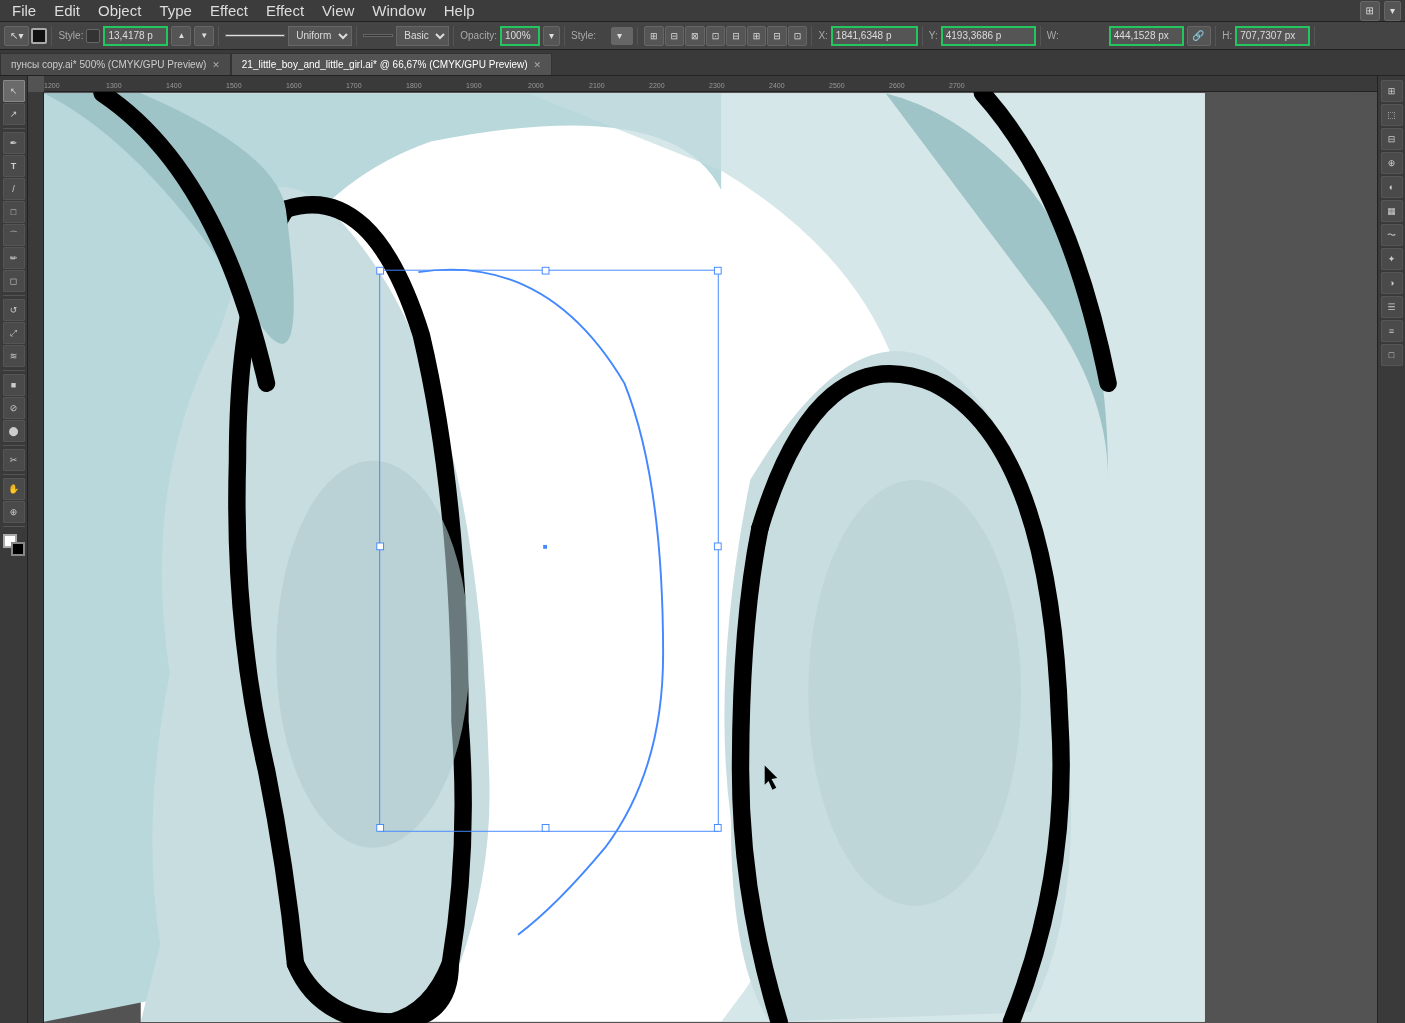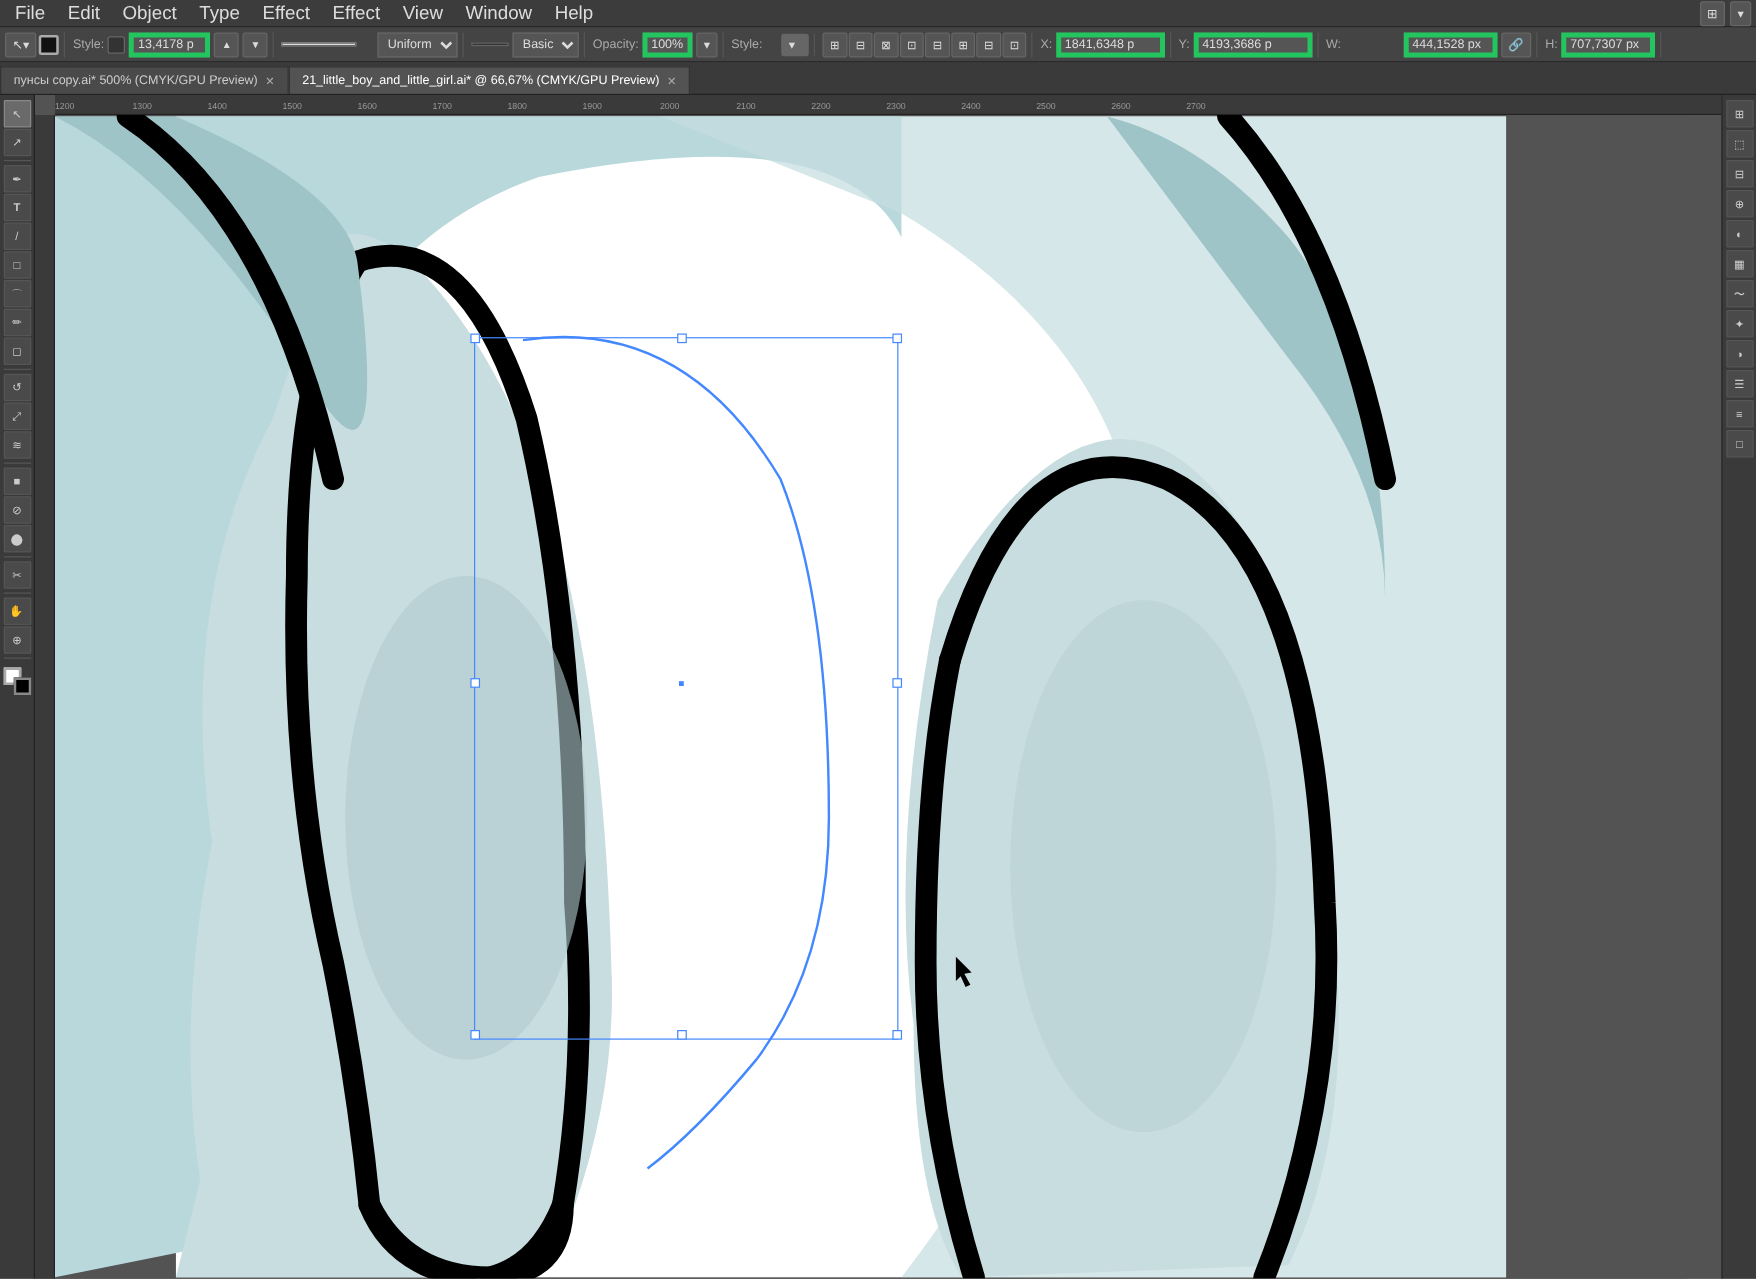--- a/index.html
+++ b/index.html
@@ -54,21 +54,21 @@
     .toolbar-select {
       background: #555;
       border: 1px solid #666;
       color: #ddd;
       font-size: 10px;
       height: 20px;
       padding: 0 3px;
     }
     .toolbar-input {
       background: #555;
-      border: 4px solid #22c55e;
+      border: 2px solid #22c55e;
       color: #ddd;
       font-size: 10px;
       height: 20px;
       width: 60px;
       padding: 0 3px;
     }
     .coord-label {
       color: #aaa;
       font-size: 10px;
     }
@@ -231,21 +231,21 @@
   </div>
 
   <div class="toolbar-group" style="gap:3px;">
     <span class="coord-label">Style:</span>
     <div class="toolbar-btn" style="width:14px;height:14px;background:#333;border:1px solid #666;"></div>
     <input class="toolbar-input" type="text" value="13,4178 p" style="width: 65px;">
     <div class="toolbar-btn" style="font-size:8px;">▲</div>
     <div class="toolbar-btn" style="font-size:8px;">▼</div>
   </div>
 
-  <div class="toolbar-group" style="gap:17px;">
+  <div class="toolbar-group" style="gap:3px;">
     <div style="width:60px;height:3px;background:#ddd;border:1px solid #666;"></div>
     <select class="toolbar-select">
       <option>Uniform</option>
     </select>
   </div>
 
   <div class="toolbar-group" style="gap:3px;">
     <div style="width:30px;height:3px;background:#333;border:1px solid #666;"></div>
     <select class="toolbar-select">
       <option>Basic</option>

